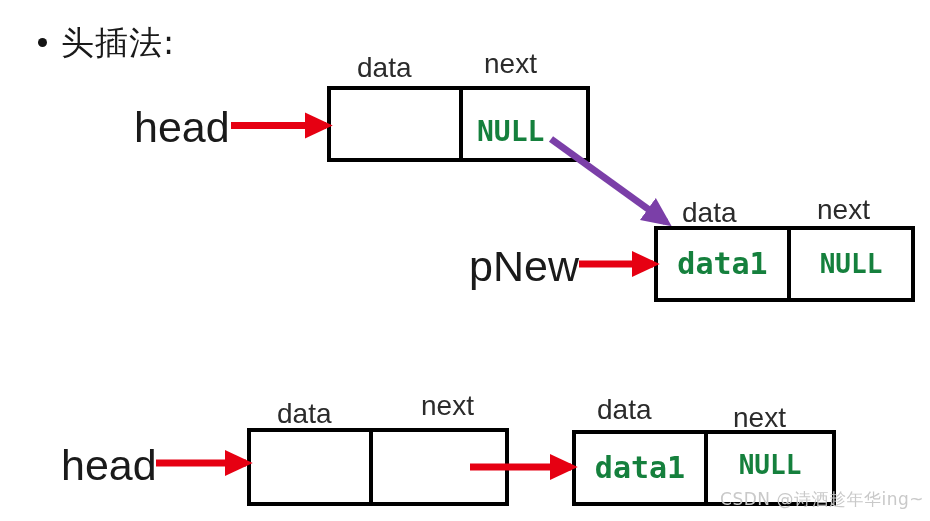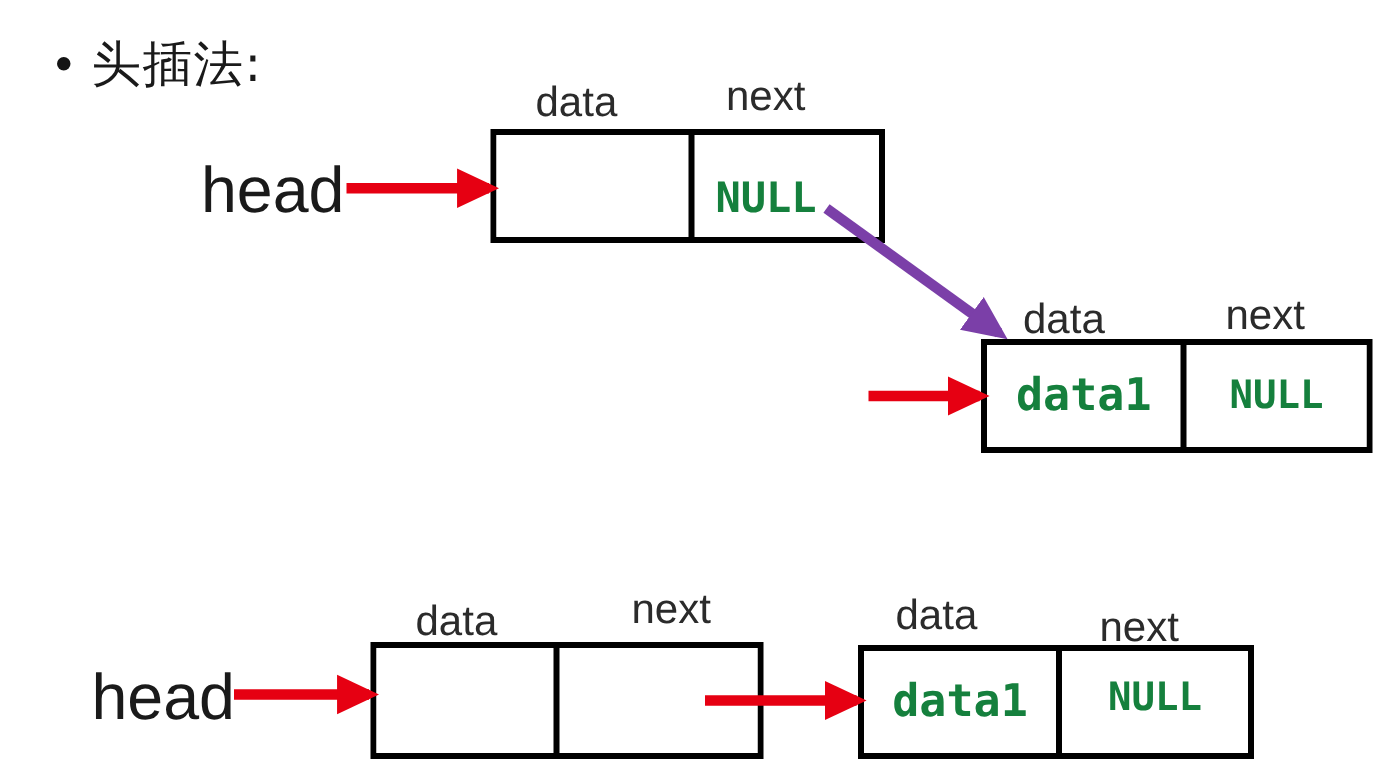--- a/index.html
+++ b/index.html
@@ -124,20 +124,21 @@
 
   <div class="abs node" style="left:327px; top:86px; width:263px; height:76px;">
     <div class="cell" style="width:128px; align-items:center; justify-content:center;">
       <span class="cell-value" style="font-size:27px;"></span>
     </div>
     <div class="cell divider" style="flex:1; align-items:flex-end; justify-content:flex-start; padding:0 0 12px 14px;">
       <span class="cell-value" style="font-size:28px;">NULL</span>
     </div>
   </div>
 
+  <div class="abs ptr-label" style="left:469px; top:245px;">pNew</div>
 
   <div class="abs field-caption" style="left:682px; top:199px;">data</div>
   <div class="abs field-caption" style="left:817px; top:196px;">next</div>
 
   <div class="abs node" style="left:654px; top:226px; width:261px; height:76px;">
     <div class="cell" style="width:129px; align-items:center; justify-content:center;">
       <span class="cell-value" style="font-size:30px;">data1</span>
     </div>
     <div class="cell divider" style="flex:1; align-items:center; justify-content:center;">
       <span class="cell-value" style="font-size:26px;">NULL</span>
@@ -184,14 +185,15 @@
 
     <line x1="579" y1="264" x2="653" y2="264" stroke="#e60012" stroke-width="7" marker-end="url(#redhead)"></line>
 
     <line x1="551" y1="139" x2="666" y2="222" stroke="#7b3fa8" stroke-width="7" marker-end="url(#purplehead)"></line>
 
     <line x1="156" y1="463" x2="246" y2="463" stroke="#e60012" stroke-width="7" marker-end="url(#redhead)"></line>
 
     <line x1="470" y1="467" x2="571" y2="467" stroke="#e60012" stroke-width="7" marker-end="url(#redhead)"></line>
   </svg>
 
+  <div class="abs watermark">CSDN @诗酒趁年华ing~</div>
 
 </div>
 
 </body></html>

